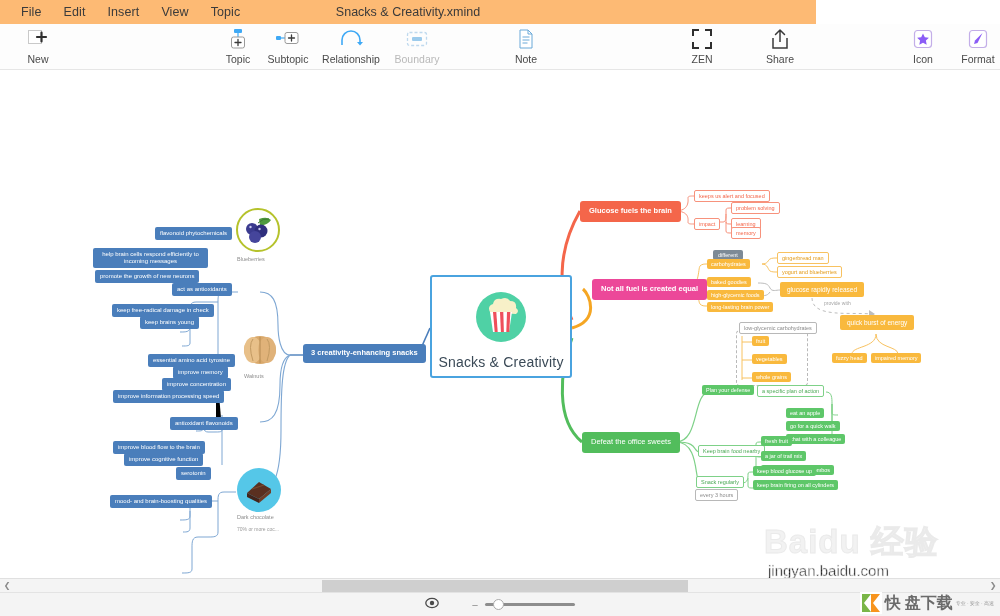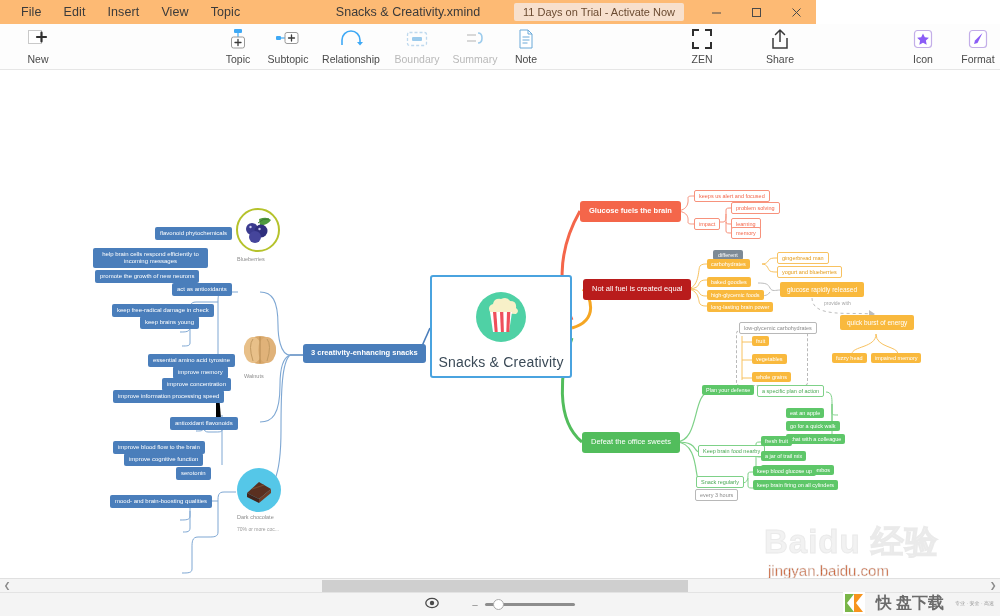--- a/index.html
+++ b/index.html
@@ -72,21 +72,21 @@
     flex-direction: column;
   }
   .n-central .ctitle { font-size: 14px; color: #3b4a57; margin-top: 2px; letter-spacing: .2px; }
 
   .n-blue { background: #4a7ebb; color: #fff; font-size: 6px; padding: 3px 5px; border-radius: 2px; }
   .n-blue-main { background: #4a7ebb; color: #fff; font-size: 7.5px; font-weight: bold; padding: 5px 8px; border-radius: 3px; }
 
   .n-red-main { background: #f4664a; color: #fff; font-size: 7.5px; font-weight: bold; padding: 6px 9px; border-radius: 3px; }
   .n-red-o { background: #fff; color: #f4664a; font-size: 5.5px; padding: 2px 4px; border: 1px solid #f7927c; border-radius: 2px; }
 
-  .n-org-main { background: #b91c1c; color: #fff; font-size: 7.5px; font-weight: normal; padding: 6px 9px; border-radius: 3px; }
+  .n-org-main { background: #ec4899; color: #fff; font-size: 7.5px; font-weight: bold; padding: 6px 9px; border-radius: 3px; margin-left: 9px; }
   .n-org-fill { background: #f9b93d; color: #fff; font-size: 5.5px; padding: 2px 4px; border-radius: 2px; }
   .n-org-fill2 { background: #f9b93d; color: #fff; font-size: 6.5px; padding: 4px 7px; border-radius: 2px; }
   .n-org-o { background: #fff; color: #e39a17; font-size: 5.5px; padding: 2px 4px; border: 1px solid #f8c260; border-radius: 2px; }
   .n-gray-o { background: #fff; color: #8b8b8b; font-size: 5.5px; padding: 2px 4px; border: 1px solid #b8b8b8; border-radius: 2px; }
   .n-callout {
     background: #7d8a96; color: #fff; font-size: 5.5px; padding: 2px 5px; border-radius: 2px;
   }
   .callout-tail {
     position: absolute; bottom: -4px; left: 9px; width: 0; height: 0;
     border-left: 4px solid transparent; border-right: 4px solid transparent;
@@ -118,27 +118,27 @@
 
   
   .wm-baidu {
     position: absolute; left: 764px; top: 528px;
     font-size: 33px; color: #f2f2f2; font-weight: bold; letter-spacing: 1px;
     -webkit-text-stroke: 1px #eaeaea;
     pointer-events: none; user-select: none;
   }
   .wm-url {
     position: absolute; left: 768px; top: 568px; font-size: 15px;
-    color: #c2410c; -webkit-text-stroke: .6px #e9e9e9;
+    color: #000000; -webkit-text-stroke: .6px #e9e9e9;
     pointer-events: none; user-select: none;
   }
   .wm-kp {
     position: absolute; right: 6px; bottom: 2px;
-    display: flex; align-items: center; gap: 11px;
-    pointer-events: none; user-select: none;
+    display: flex; align-items: center; gap: 3px;
+    pointer-events: none; user-select: none; font-family: Liberation Serif, serif;
   }
   .wm-kp-txt { font-size: 16px; font-weight: bold; color: #6b6b6b; }
   .wm-kp-sub { font-size: 5px; color: #9a9a9a; }
 
   
   .hscroll {
     position: absolute; left: 0; top: 578px; width: 1000px; height: 14px;
     background: #f4f4f4; border-top: 1px solid #e0e0e0;
     display: flex; align-items: center;
   }
@@ -168,39 +168,20 @@
 
   <div class="titlebar">
     <div class="menu">
       <div class="menu-item">File</div>
       <div class="menu-item">Edit</div>
       <div class="menu-item">Insert</div>
       <div class="menu-item">View</div>
       <div class="menu-item">Topic</div>
     </div>
     <div class="doc-title">Snacks &amp; Creativity.xmind</div>
-    <div class="win-right">
-      <div class="trial-badge">11 Days on Trial - Activate Now</div>
-      <div class="win-btn">
-        <svg width="11" height="11" viewBox="0 0 11 11">
-          <line x1="1" y1="6" x2="10" y2="6" stroke="#4a4a4a" stroke-width="1"></line>
-        </svg>
-      </div>
-      <div class="win-btn">
-        <svg width="11" height="11" viewBox="0 0 11 11">
-          <rect x="1.5" y="1.5" width="8" height="8" fill="none" stroke="#4a4a4a" stroke-width="1"></rect>
-        </svg>
-      </div>
-      <div class="win-btn close">
-        <svg width="11" height="11" viewBox="0 0 11 11">
-          <line x1="1.5" y1="1.5" x2="9.5" y2="9.5" stroke="#4a4a4a" stroke-width="1"></line>
-          <line x1="9.5" y1="1.5" x2="1.5" y2="9.5" stroke="#4a4a4a" stroke-width="1"></line>
-        </svg>
-      </div>
-    </div>
   </div>
 
   <div class="toolbar">
 
     <div class="tb-item" style="left:6px">
       <div class="tb-icon">
         <svg width="24" height="22" viewBox="0 0 24 22">
           <rect x="2.5" y="2.5" width="13" height="13" fill="#fff" stroke="#c9c9c9" stroke-width="1"></rect>
           <path d="M11 9 h9 M15.5 4.5 v9" stroke="#2f2f2f" stroke-width="2.2" stroke-linecap="round"></path>
         </svg>
@@ -245,30 +226,20 @@
     <div class="tb-item disabled" style="left:385px">
       <div class="tb-icon">
         <svg width="24" height="22" viewBox="0 0 24 22">
           <rect x="2.5" y="4.5" width="19" height="13" rx="2" fill="none" stroke="#bfd9ee" stroke-width="1.3" stroke-dasharray="3 2"></rect>
           <rect x="7" y="9" width="10" height="4" rx="1" fill="#9ccbec"></rect>
         </svg>
       </div>
       <div class="tb-label">Boundary</div>
     </div>
 
-    <div class="tb-item disabled" style="left:443px">
-      <div class="tb-icon">
-        <svg width="24" height="22" viewBox="0 0 24 22">
-          <line x1="4" y1="7" x2="13" y2="7" stroke="#cfcfcf" stroke-width="1.6"></line>
-          <line x1="4" y1="13" x2="13" y2="13" stroke="#cfcfcf" stroke-width="1.6"></line>
-          <path d="M15 5 q4 0 4 5 q0 5 -4 5" fill="none" stroke="#9ccbec" stroke-width="1.6"></path>
-        </svg>
-      </div>
-      <div class="tb-label">Summary</div>
-    </div>
 
     <div class="tb-item" style="left:494px">
       <div class="tb-icon">
         <svg width="22" height="22" viewBox="0 0 22 22">
           <path d="M5 2 h8 l4 4 v14 h-12 z" fill="#fff" stroke="#6aa9d8" stroke-width="1"></path>
           <path d="M13 2 v4 h4" fill="none" stroke="#6aa9d8" stroke-width="1"></path>
           <path d="M7.5 9 h7 M7.5 12 h7 M7.5 15 h5" stroke="#6aa9d8" stroke-width="1"></path>
         </svg>
       </div>
       <div class="tb-label">Note</div>

